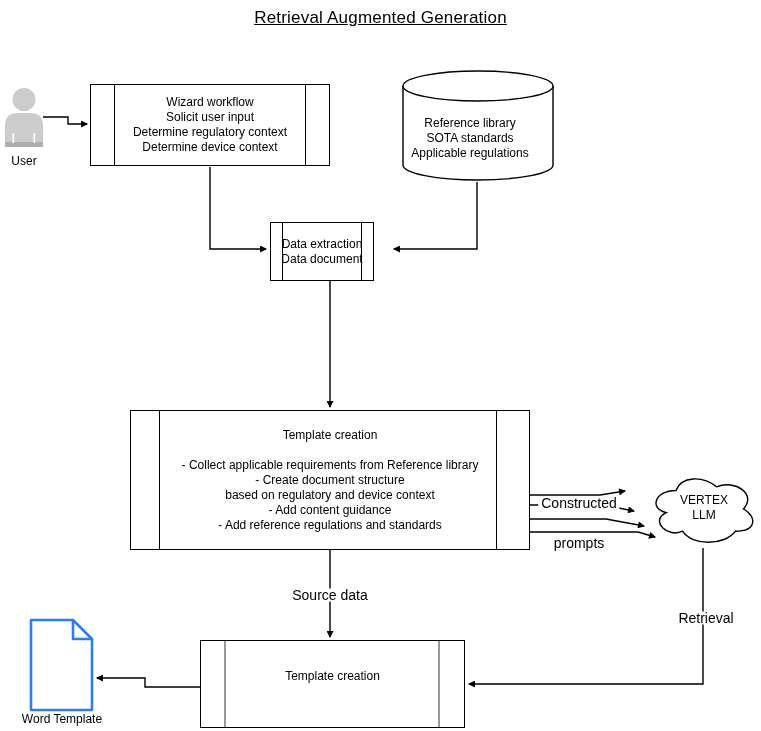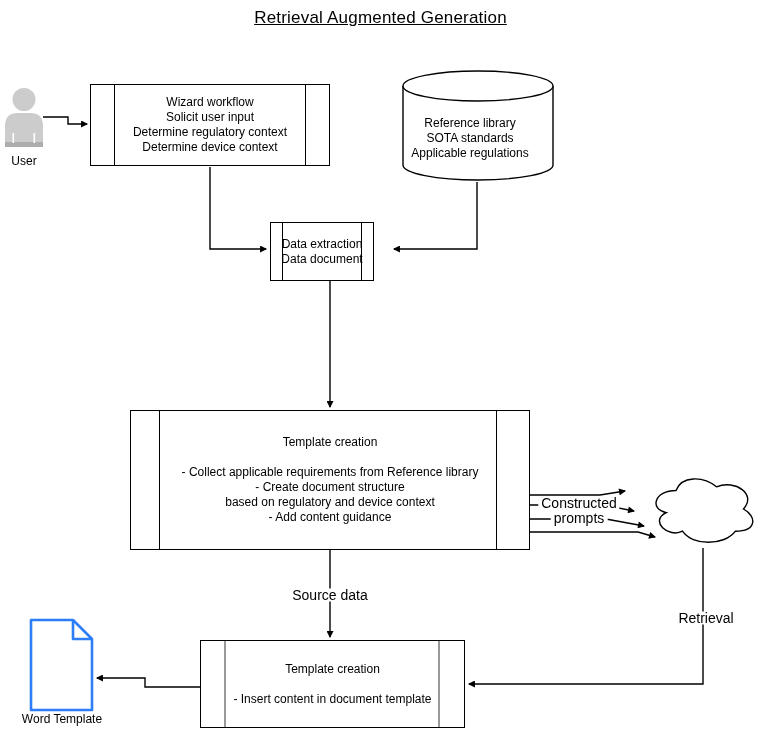--- a/index.html
+++ b/index.html
@@ -82,40 +82,44 @@
   <div class="procbox" style="left:130px;top:410px;width:400px;height:140px">
     <div class="vline" style="left:28px"></div>
     <div class="vline" style="right:32px"></div>
     <div class="boxtext">
       <div>Template creation</div>
       <div class="sp"></div>
       <div>- Collect applicable requirements from Reference library</div>
       <div>- Create document structure</div>
       <div>based on regulatory and device context</div>
       <div>- Add content guidance</div>
+      <div>- Add reference regulations and standards</div>
     </div>
   </div>
 
   <svg class="abs" style="left:649px;top:472px" width="110" height="76" viewBox="0 0 110 76">
     <path d="M 27,18.5
              C 5.4,18.5 0,37 17.3,40.7
              C 0,48.8 19.4,66.5 33.5,59.2
              C 43.2,74 75.6,74 86.4,59.2
              C 108,59.2 108,44.4 94.5,37
              C 108,22.2 86.4,7.4 67.5,14.8
              C 54,3.7 32.4,3.7 27,18.5 Z" fill="#ffffff" stroke="#000" stroke-width="1.4"></path>
   </svg>
+  <div class="freetext" style="left:651px;top:493px;width:106px">
+    <div>VERTEX</div>
+    <div>LLM</div>
+  </div>
 
   <div class="procbox" style="left:200px;top:640px;width:265px;height:88px">
     <div class="vline gray" style="left:23px"></div>
     <div class="vline gray" style="right:24px"></div>
     <div class="boxtext">
       <div>Template creation</div>
       <div class="sp"></div>
-      <div>- Insert content in document template</div>
     </div>
   </div>
 
   <svg class="abs" style="left:29px;top:618px" width="66" height="94" viewBox="0 0 66 94">
     <path d="M2,2 L44,2 L63,21 L63,92 L2,92 Z" fill="#ffffff" stroke="#2D7DF6" stroke-width="2.6" stroke-linejoin="round"></path>
     <path d="M44,2 L44,21 L63,21" fill="none" stroke="#2D7DF6" stroke-width="2.6" stroke-linejoin="round"></path>
   </svg>
   <div class="label" style="left:62px;top:719px">Word Template</div>
 
   <svg class="connectors" width="761" height="731" viewBox="0 0 761 731">
@@ -133,17 +137,17 @@
       <polyline points="703,548 703,684 469,684" marker-end="url(#arr)"></polyline>
       <polyline points="200,687 145,687 145,678 97,678" marker-end="url(#arr)"></polyline>
       <polyline points="530,495 600,495 625,491" marker-end="url(#arr)"></polyline>
       <polyline points="530,505 603,505 634,511" marker-end="url(#arr)"></polyline>
       <polyline points="530,519 606,519 644,526" marker-end="url(#arr)"></polyline>
       <polyline points="530,532 638,532 655,537" marker-end="url(#arr)"></polyline>
     </g>
   </svg>
 
   <div class="label edge-label" style="left:579px;top:503px">Constructed</div>
-  <div class="label edge-label" style="left:579px;top:518px">prompts</div>
+  <div class="label edge-label" style="left:579px;top:543px">prompts</div>
   <div class="label edge-label" style="left:330px;top:595px">Source data</div>
   <div class="label edge-label" style="left:706px;top:618px">Retrieval</div>
 
 </div>
 
 </body></html>

